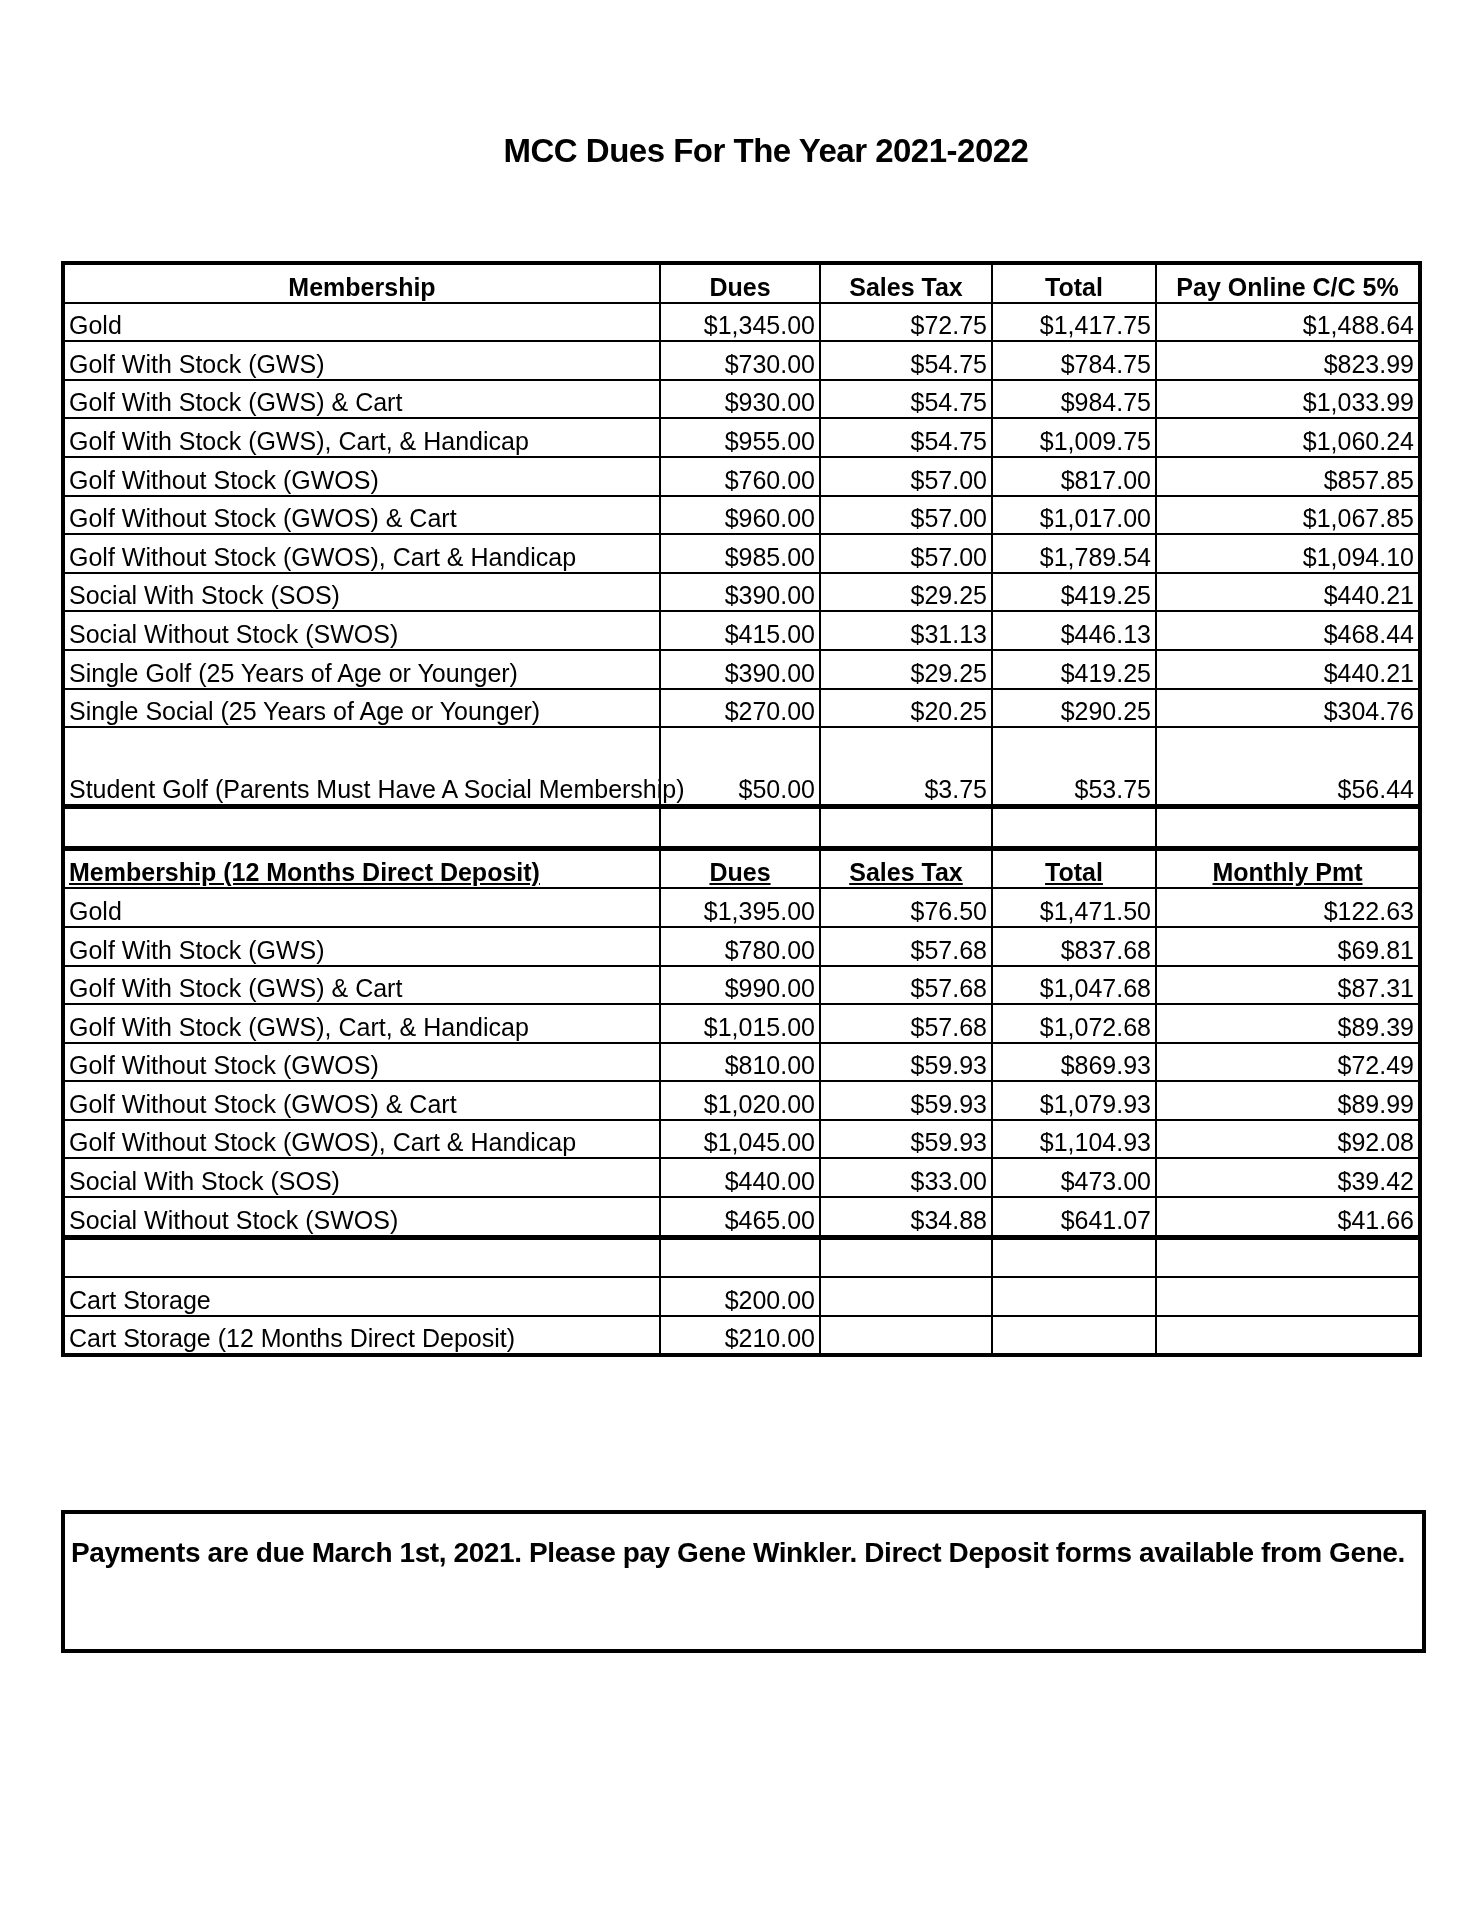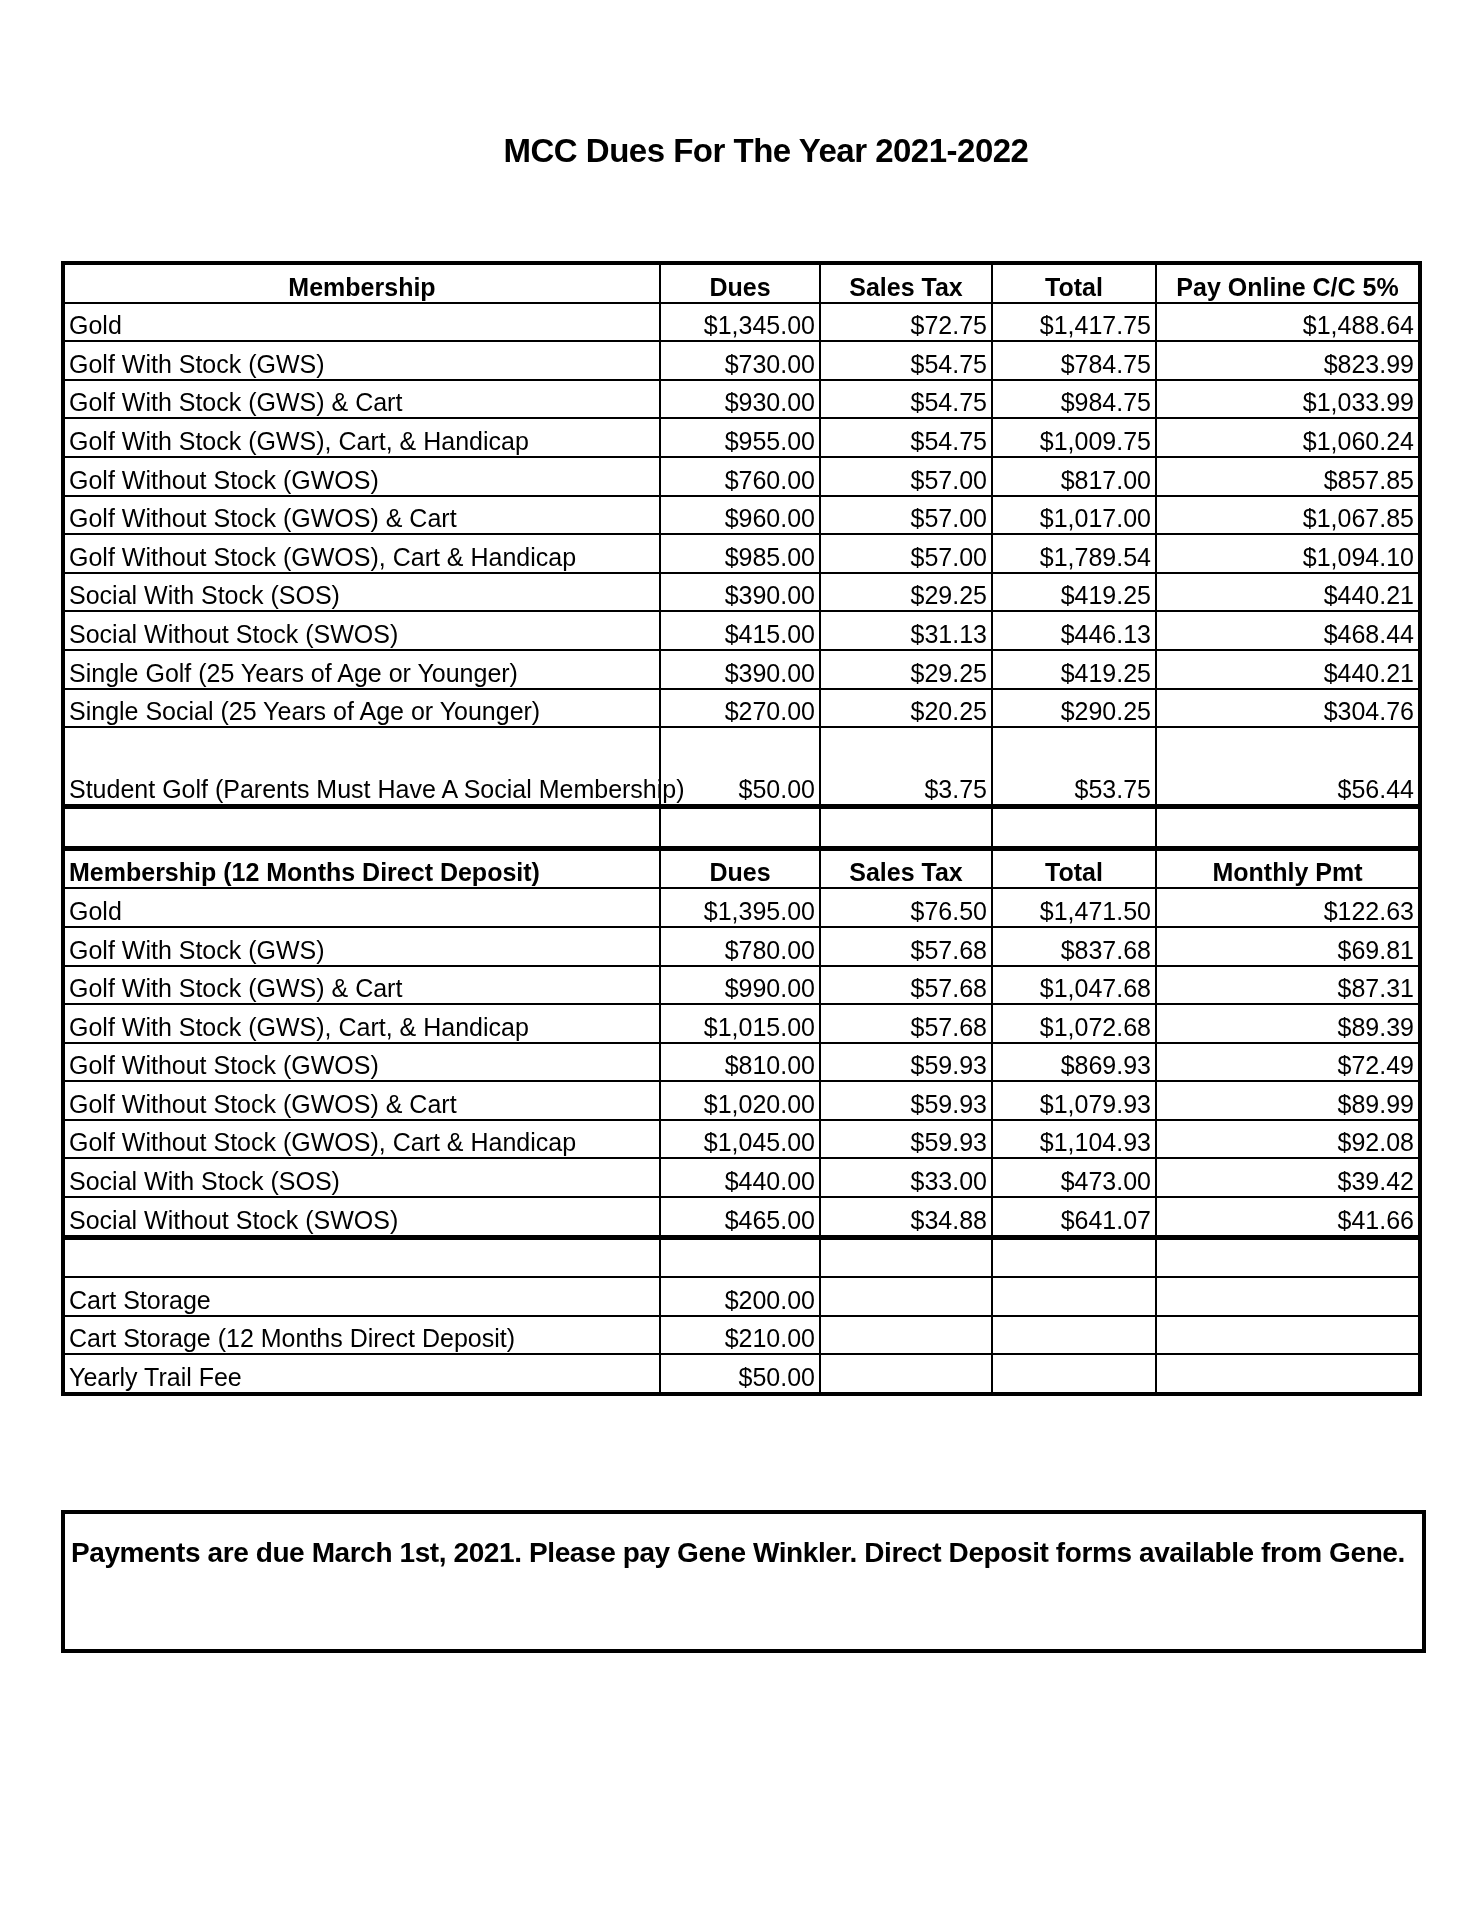--- a/index.html
+++ b/index.html
@@ -19,21 +19,21 @@
   table.dues td {
     border: 2px solid #000; height: 34.6px; padding: 0 4px; line-height: 1;
     white-space: nowrap; vertical-align: bottom; padding-bottom: 2px;
   }
   col.c0 { width: 597px; } col.c1 { width: 160px; } col.c2 { width: 172px; }
   col.c3 { width: 164px; } col.c4 { width: 264px; }
   td.num { text-align: right; }
   tr.hdr td { font-weight: bold; text-align: center; font-size: 25px; }
   tr.hdr td.left { text-align: left; }
   tr.thick-bottom td { border-bottom: 1px solid #14b8a6; }
-  tr.thick-top td { border-top: 5px solid #000; }
+  tr.thick-top td { border-top: 5px solid #000; text-decoration: underline; }
   tr.tall td { height: 74px; }
   td.wrap { white-space: normal; line-height: 1.28; margin-top: 14px; }
   .note {
     position: absolute; top: 1510px; left: 61px; width: 1345px; height: 95px;
     border: 4px solid #000; padding: 20px 6px; box-sizing: content-box;
     font-weight: bold; font-size: 28px; line-height: 1.36; letter-spacing: -0.4px;
   }
 </style>
 </head>
 <body>
@@ -231,23 +231,16 @@
         <td class="num"></td>
         <td class="num"></td>
       </tr>
       <tr>
         <td>Cart Storage (12 Months Direct Deposit)</td>
         <td class="num">$210.00</td>
         <td class="num"></td>
         <td class="num"></td>
         <td class="num"></td>
       </tr>
-      <tr>
-        <td>Yearly Trail Fee</td>
-        <td class="num">$50.00</td>
-        <td class="num"></td>
-        <td class="num"></td>
-        <td class="num"></td>
-      </tr>
     </tbody>
 </table>
 
 <div class="note">Payments are due March 1st, 2021.  Please pay Gene Winkler. Direct Deposit forms available from Gene.</div>
 
 </body></html>

